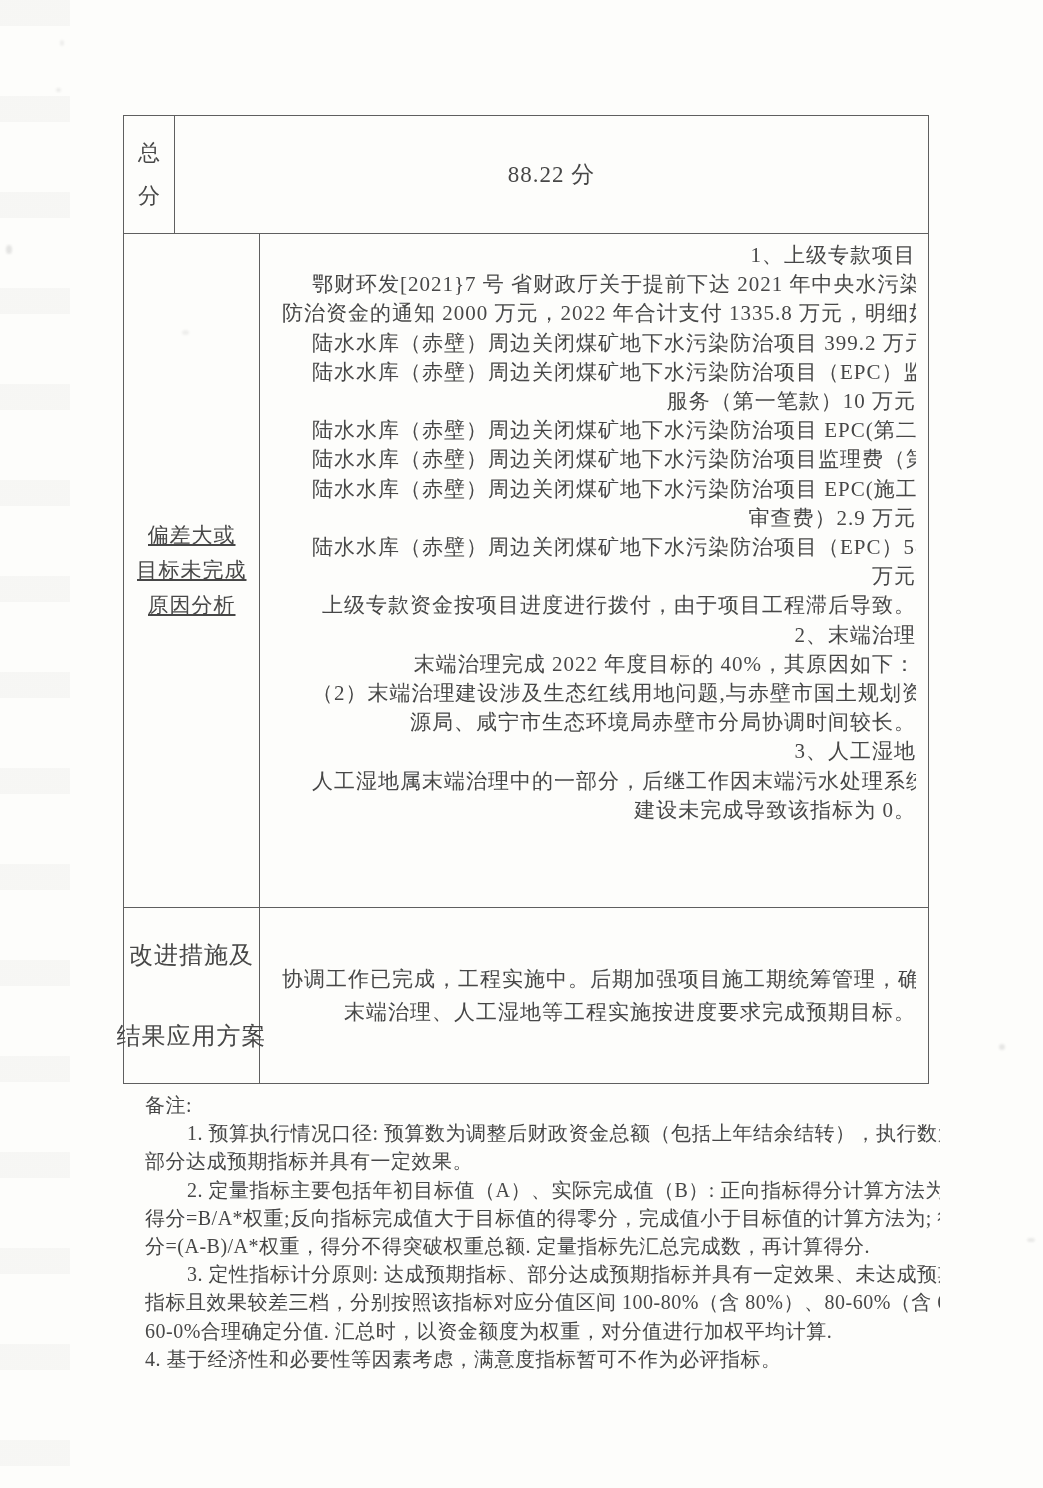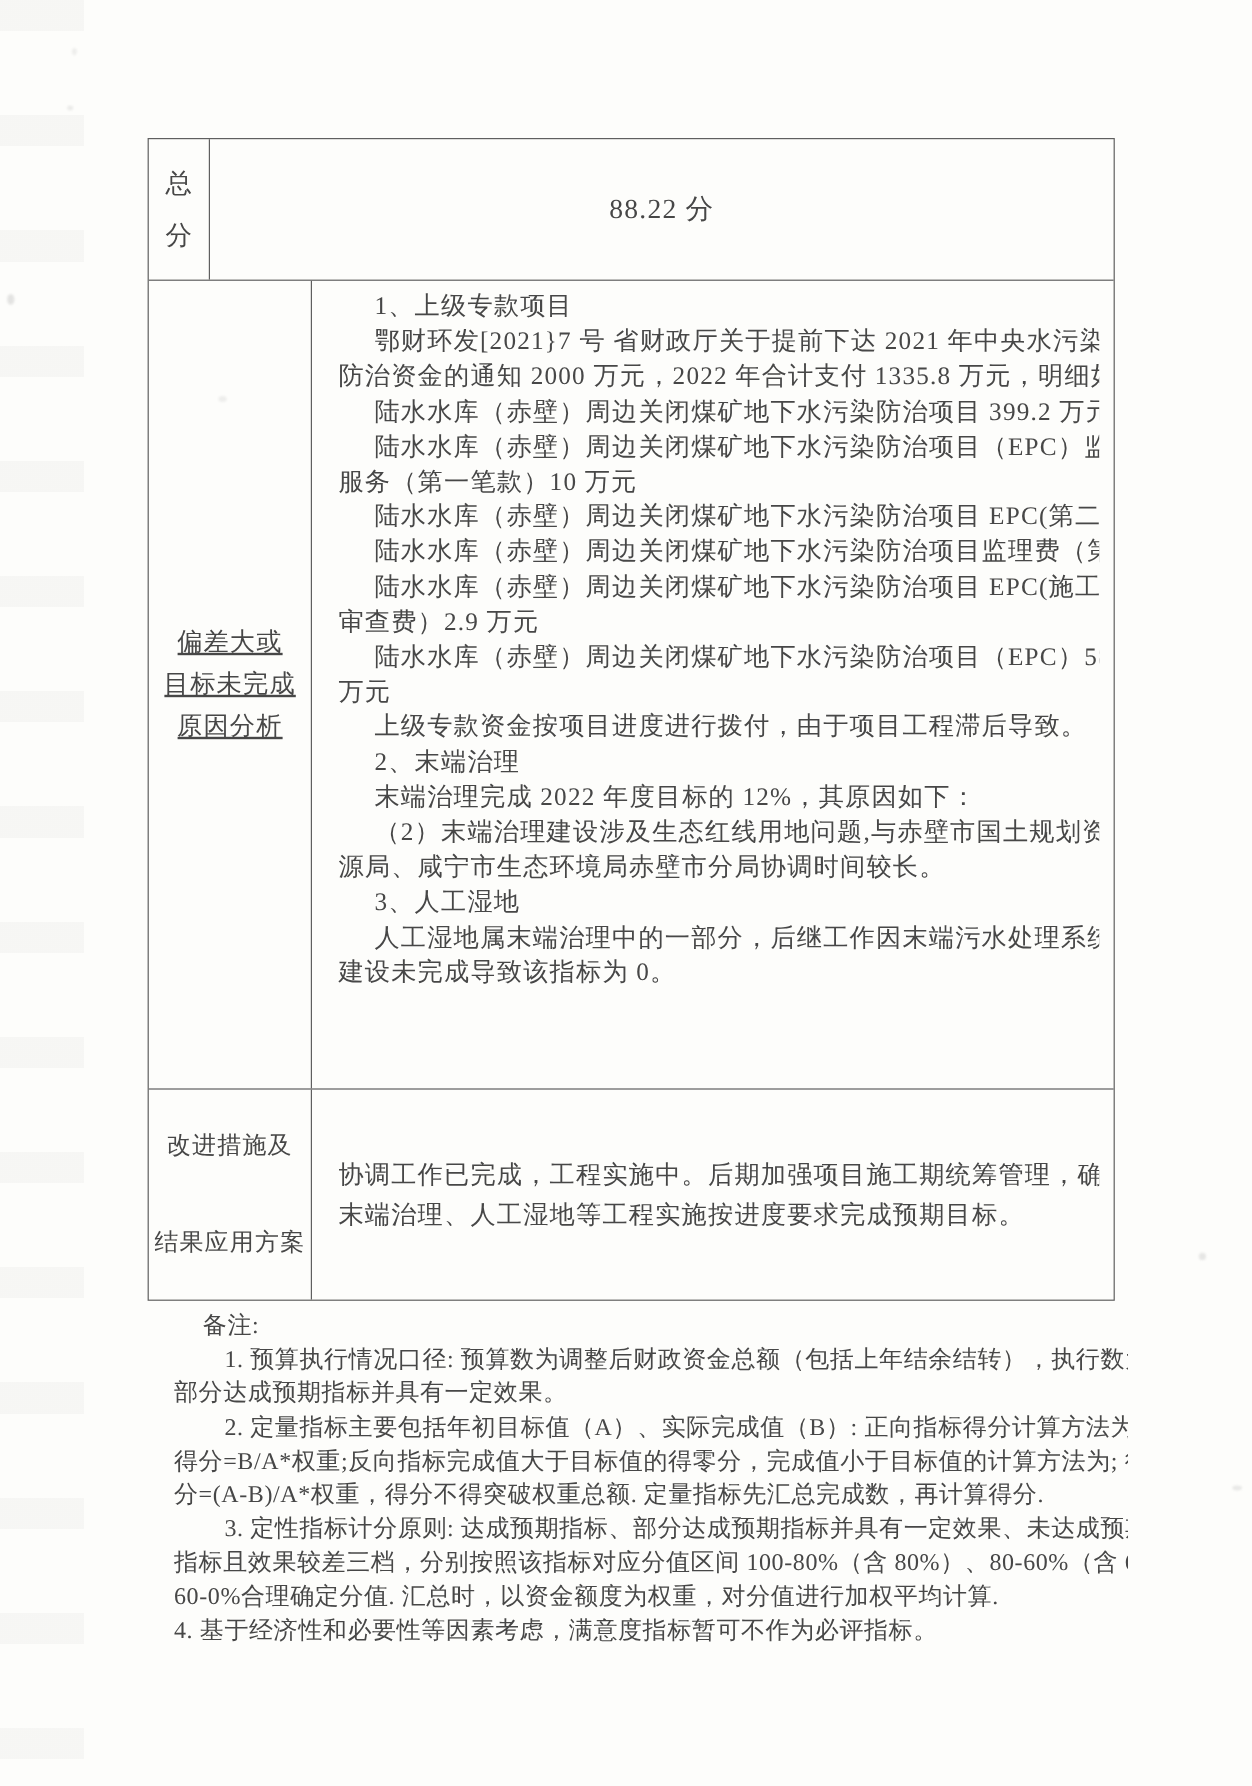--- a/index.html
+++ b/index.html
@@ -44,54 +44,54 @@
   .trow{display:flex;box-sizing:border-box;}
   .trow + .trow{border-top:1.6px solid var(--border);}
   .lcell{
     border-right:1.6px solid var(--border);
     box-sizing:border-box;
     display:flex;flex-direction:column;
     align-items:center;justify-content:center;
     text-align:center;
     flex-shrink:0;
   }
-  .ccell{flex:1;box-sizing:border-box;min-width:0;}
+  .ccell{flex:1;box-sizing:border-box;min-width:0;text-align:right;}
 
   
   .row-score{height:117px;}
   .row-score .lcell{width:51px;font-size:22px;justify-content:space-evenly;padding:10px 0;}
   .row-score .ccell{
     display:flex;align-items:center;justify-content:center;
     font-size:23px;letter-spacing:1px;
   }
 
   
   .row-deviation{height:674px;}
   .row-deviation .lcell{width:136px;font-size:21px;line-height:35px;letter-spacing:1px;text-decoration:underline;}
   .row-deviation .ccell{padding:7px 12px 0 22px;font-size:21px;line-height:29.2px;letter-spacing:1px;}
 
   
   .row-improve{height:176px;}
-  .row-improve .lcell{width:136px;font-size:20px;line-height:33px;letter-spacing:1px;gap:48px;}
+  .row-improve .lcell{width:136px;font-size:24px;line-height:33px;letter-spacing:1px;gap:48px;}
   .row-improve .ccell{
     padding:0 12px 0 22px;font-size:21px;line-height:33px;letter-spacing:1px;
     display:flex;flex-direction:column;justify-content:center;
   }
 
   .tline{white-space:nowrap;overflow:hidden;}
   .row-deviation .ccell .indent{padding-left:30px;}
 
   
   .notes{
     position:absolute;left:145px;top:1091px;width:795px;
     font-size:20px;line-height:28.2px;letter-spacing:0.5px;
   }
   .notes .tline{white-space:nowrap;overflow:hidden;}
   .notes .indent{padding-left:42px;}
-  .notes-title{white-space:nowrap;margin-left:24px;}
+  .notes-title{white-space:nowrap;}
 </style>
 </head>
 <body>
 
 <div class="page">
 
   <div class="scan-band"></div>
   <div class="smudge s1"></div>
   <div class="smudge s2"></div>
   <div class="smudge s3"></div>
@@ -125,21 +125,21 @@
           <div class="tline indent">陆水水库（赤壁）周边关闭煤矿地下水污染防治项目（EPC）监理</div>
           <div class="tline">服务（第一笔款）10 万元</div>
           <div class="tline indent">陆水水库（赤壁）周边关闭煤矿地下水污染防治项目 EPC(第二笔</div>
           <div class="tline indent">陆水水库（赤壁）周边关闭煤矿地下水污染防治项目监理费（第</div>
           <div class="tline indent">陆水水库（赤壁）周边关闭煤矿地下水污染防治项目 EPC(施工图</div>
           <div class="tline">审查费）2.9 万元</div>
           <div class="tline indent">陆水水库（赤壁）周边关闭煤矿地下水污染防治项目（EPC）580.2</div>
           <div class="tline">万元</div>
           <div class="tline indent">上级专款资金按项目进度进行拨付，由于项目工程滞后导致。</div>
           <div class="tline indent">2、末端治理</div>
-          <div class="tline indent">末端治理完成 2022 年度目标的 12%，其原因如下：</div>
+          <div class="tline indent">末端治理完成 2022 年度目标的 40%，其原因如下：</div>
           <div class="tline indent">（2）末端治理建设涉及生态红线用地问题,与赤壁市国土规划资</div>
           <div class="tline">源局、咸宁市生态环境局赤壁市分局协调时间较长。</div>
           <div class="tline indent">3、人工湿地</div>
           <div class="tline indent">人工湿地属末端治理中的一部分，后继工作因末端污水处理系统</div>
           <div class="tline">建设未完成导致该指标为 0。</div>
         </div>
     </div>
 
     <div class="trow row-improve">
       <div class="lcell">

